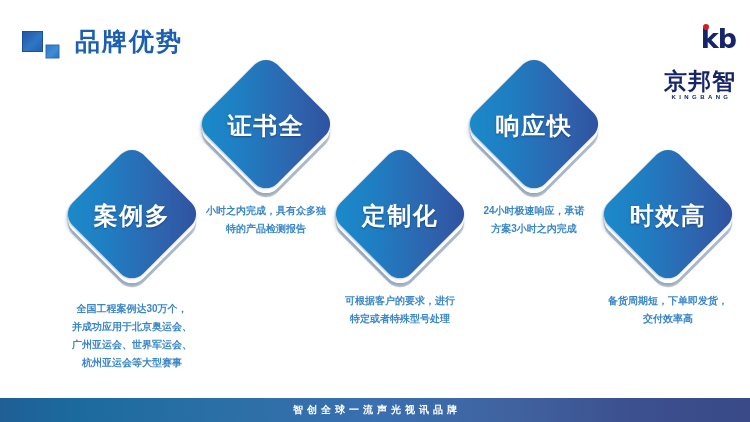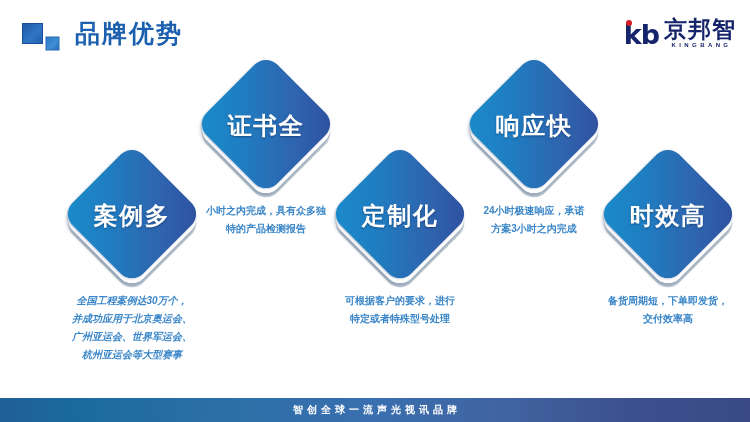--- a/index.html
+++ b/index.html
@@ -18,21 +18,21 @@
   .slide {
     position: absolute;
     inset: 0;
     background: #ffffff;
   }
 
   
   .header {
     position: absolute;
     left: 0;
-    top: 4px;
+    top: 12px;
     width: 750px;
     height: 56px;
   }
   .title-marks {
     position: absolute;
     left: 20px;
     top: 17px;
     width: 46px;
     height: 32px;
   }
@@ -67,20 +67,21 @@
   }
 
   
   .logo {
     position: absolute;
     right: 14px;
     top: 13px;
     height: 32px;
     display: flex;
     align-items: flex-end;
+    flex-direction: column;
   }
   .logo-mark {
     position: relative;
     font-size: 27px;
     font-weight: bold;
     color: #16256b;
     line-height: 28px;
     letter-spacing: -1px;
     font-family: "DejaVu Sans", sans-serif;
   }
@@ -185,21 +186,21 @@
     text-align: center;
     color: #3a86c8;
     font-size: 10px;
     line-height: 18px;
     font-weight: bold;
     white-space: nowrap;
   }
 
   
   #card-0 { left: 52px;  top: 164px; width: 160px; }
-  #card-0 .card-desc { top: 128px; font-style: italic; }
+  #card-0 .card-desc { top: 136px; }
   #card-1 { left: 186px; top: 74px;  width: 160px; }
   #card-1 .card-desc { top: 128px; }
   #card-2 { left: 320px; top: 164px; width: 160px; }
   #card-2 .card-desc { top: 128px; }
   #card-3 { left: 454px; top: 74px;  width: 160px; }
   #card-3 .card-desc { top: 128px; }
   #card-4 { left: 588px; top: 164px; width: 160px; }
   #card-4 .card-desc { top: 128px; }
 
   

